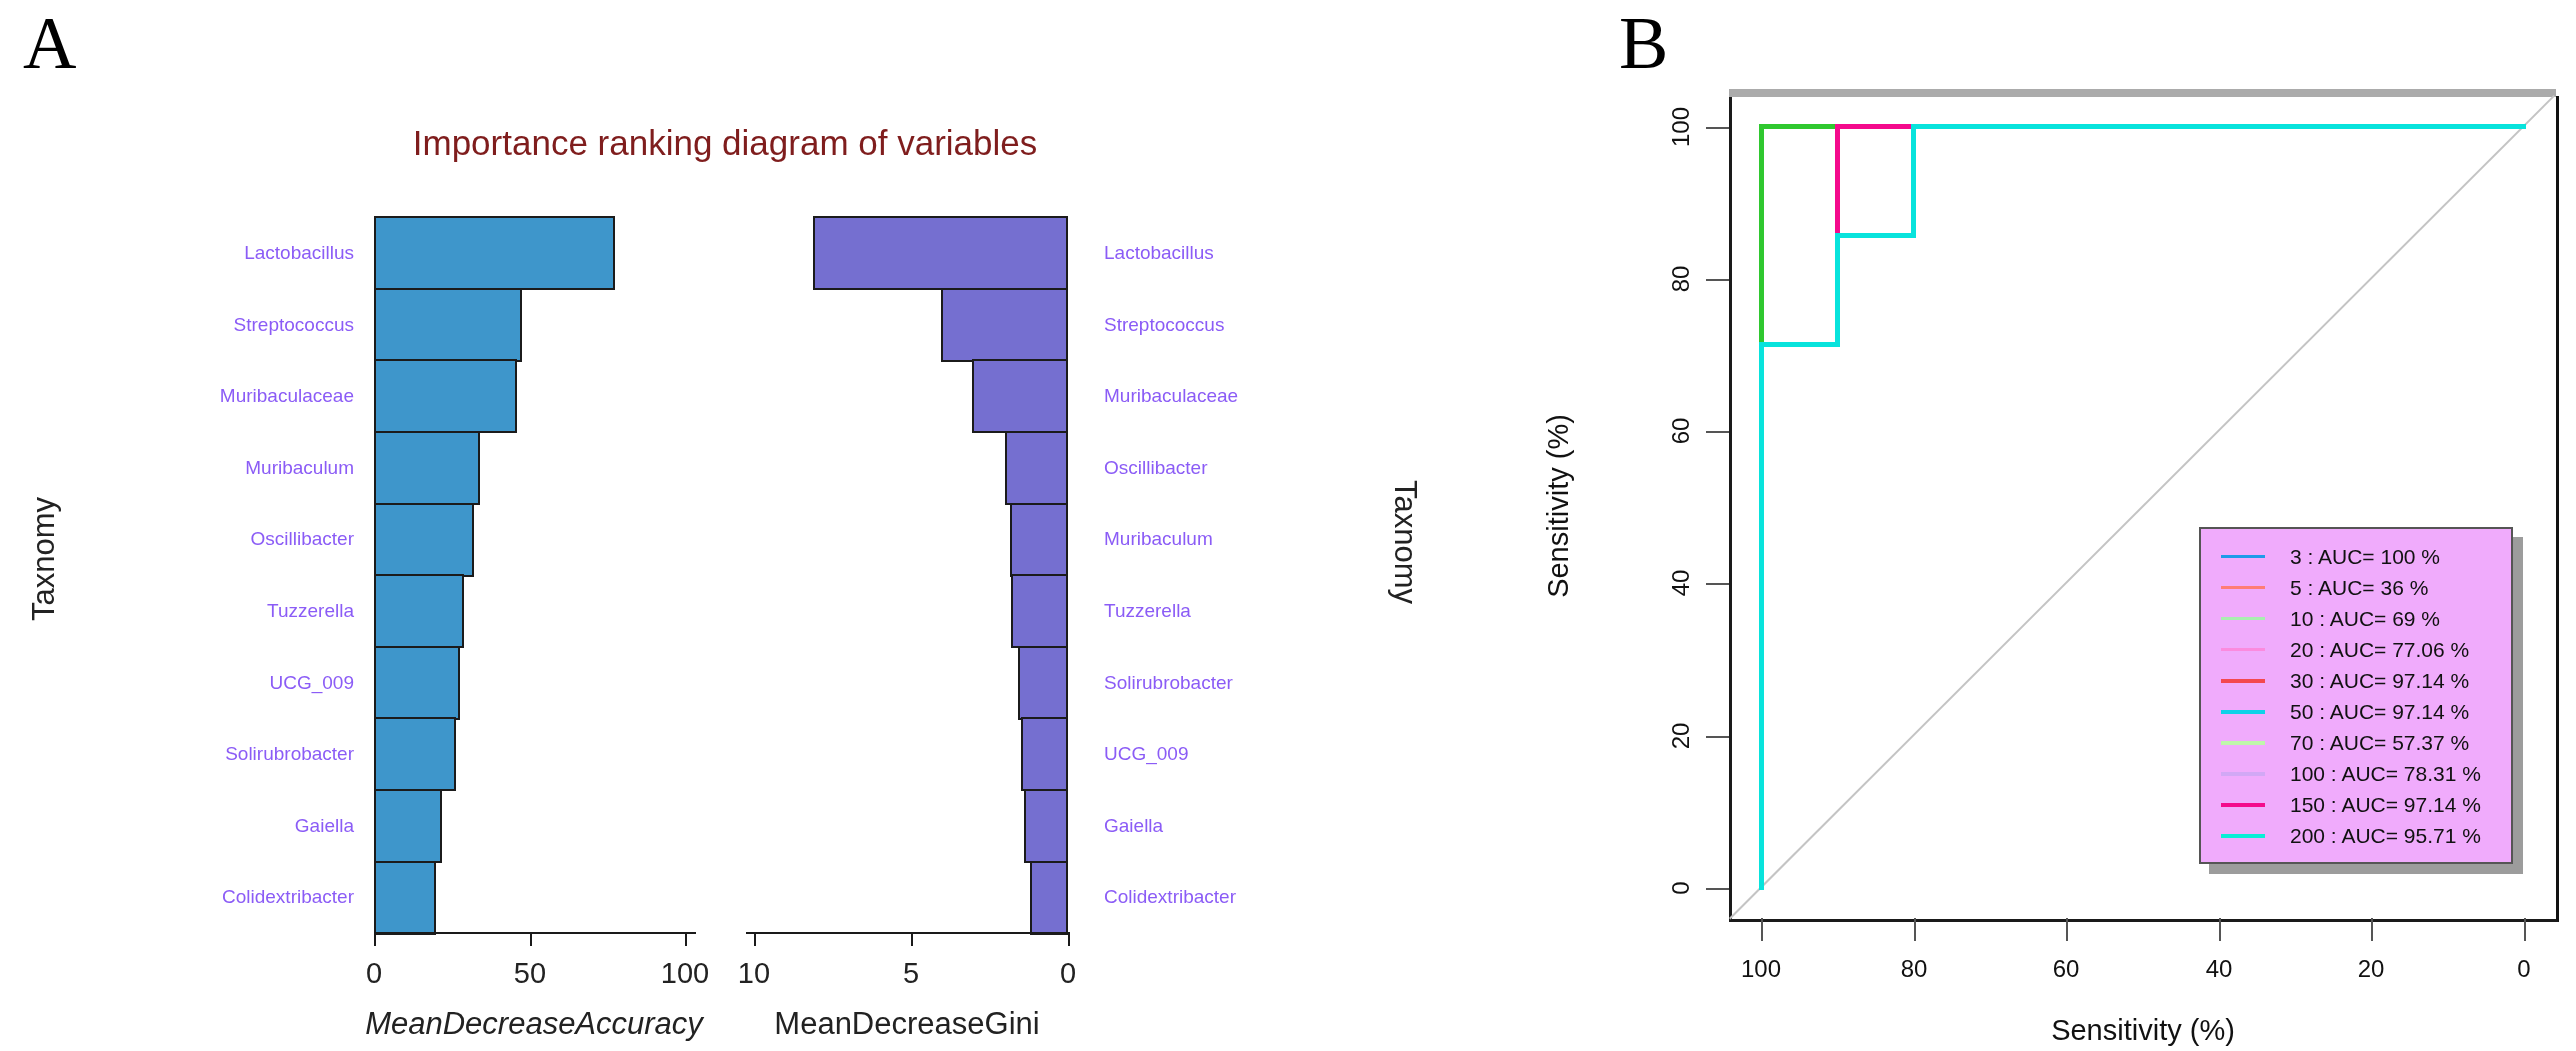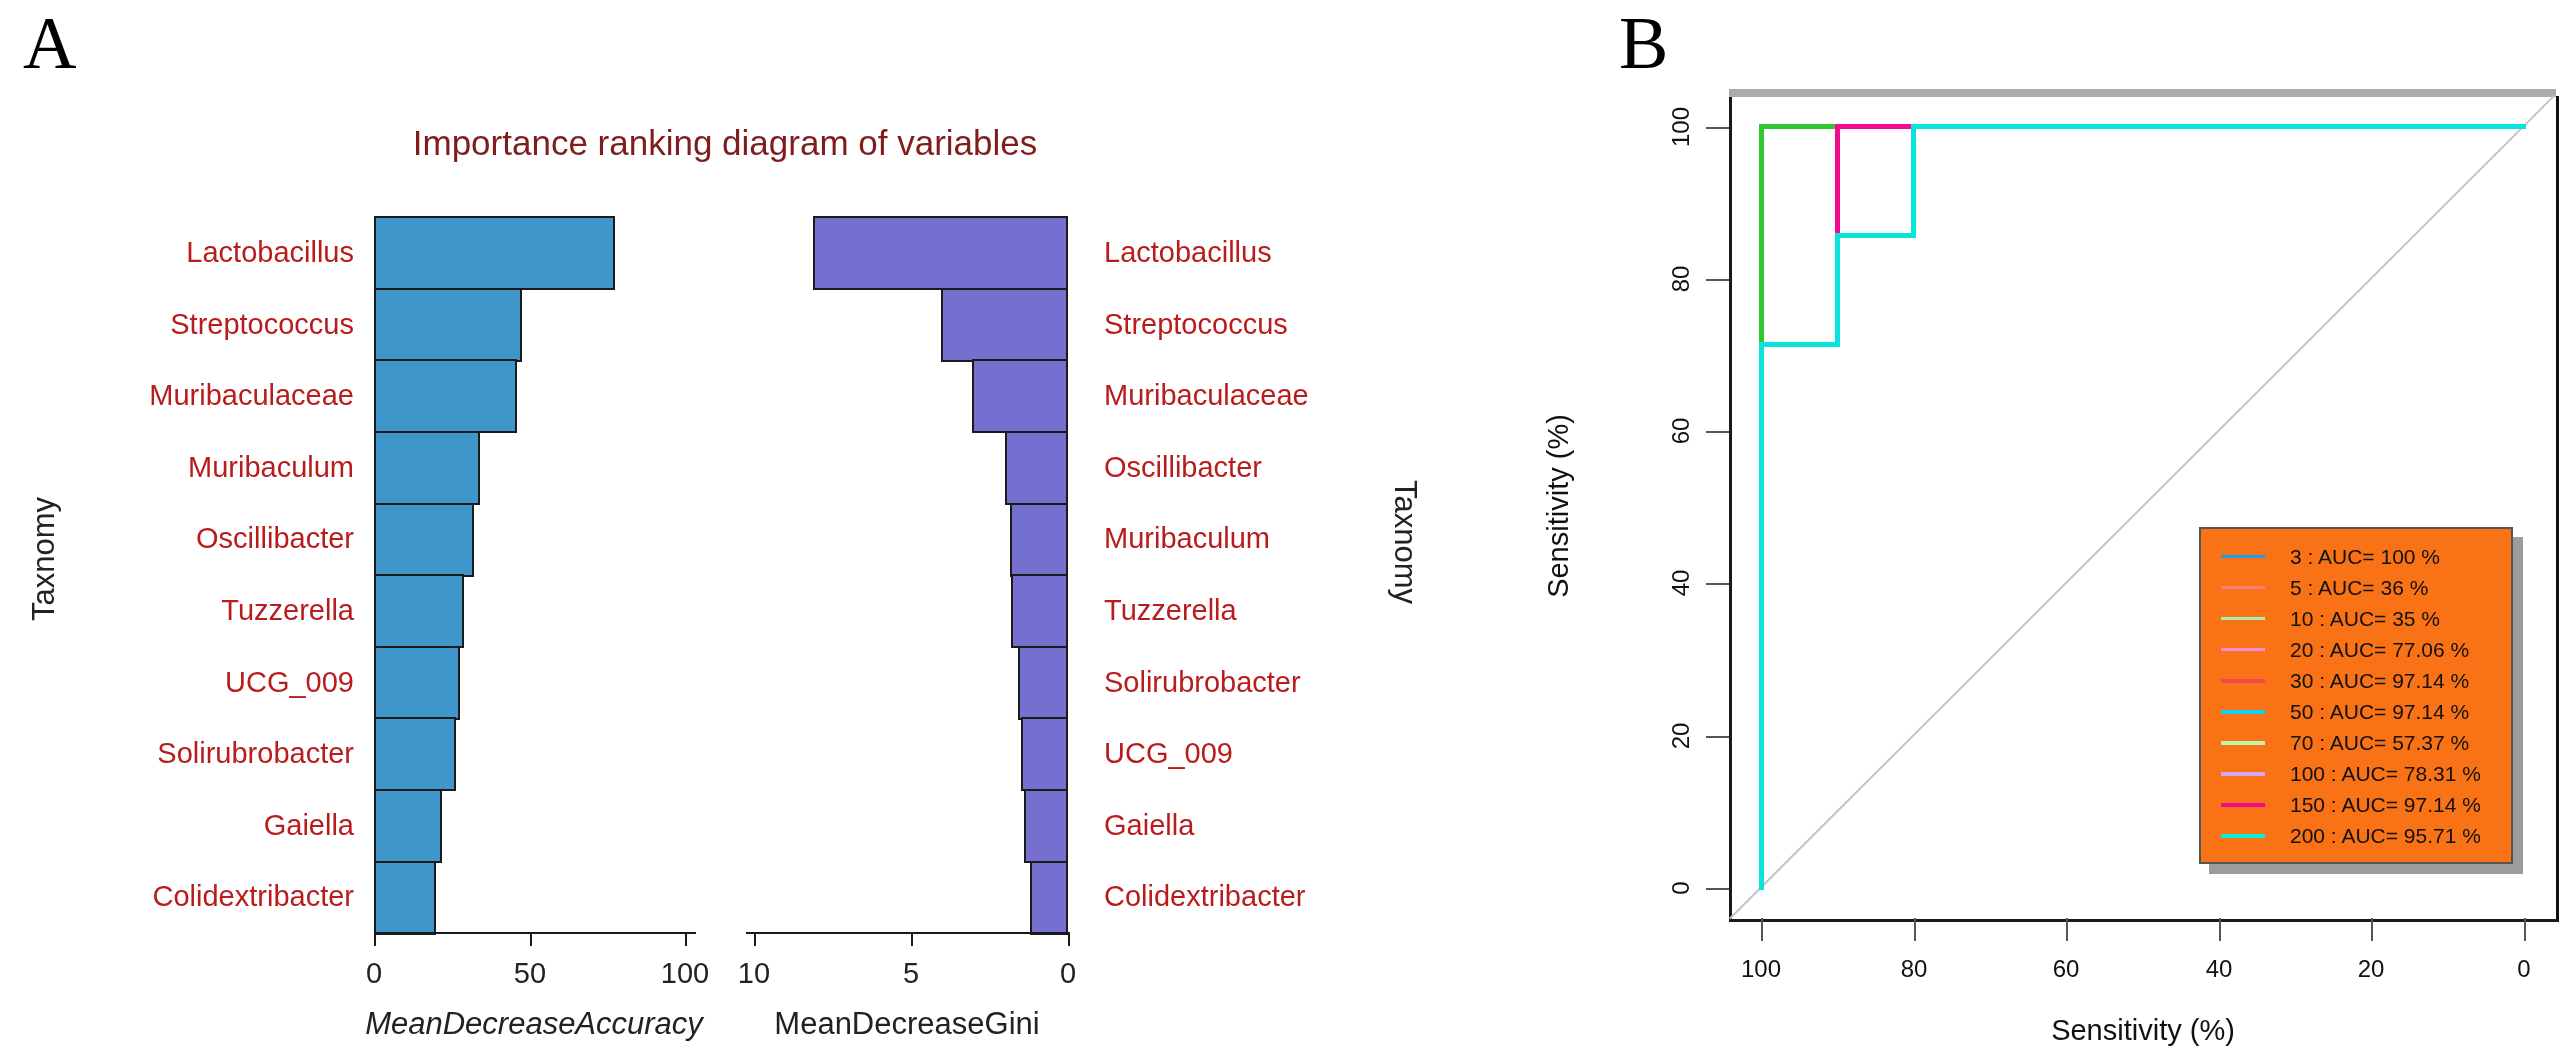--- a/index.html
+++ b/index.html
@@ -1,32 +1,32 @@
 <!DOCTYPE html>
 <html style="font-size:12.3px"><head>
 <meta charset="utf-8">
 <style>
   html,body{margin:0;padding:0;background:#ffffff;}
   body{width:2576px;height:1052px;position:relative;overflow:hidden;
        font-family:"Liberation Sans",sans-serif;color:#3d3d3d;}
   .abs{position:absolute;}
   .panel-letter{font-family:"Liberation Serif",serif;font-size:74px;color:#000;line-height:1;}
   .chart-title{font-size:35px;color:#7f1d1d;white-space:nowrap;transform:translateX(-50%);}
-  .cat-label{font-size:29px;color:#b91c1c;white-space:nowrap;line-height:1;transform:translateY(-50%);}
+  .cat-label{font-size:19px;color:#8b5cf6;white-space:nowrap;line-height:1;transform:translateY(-50%);}
   .axis-line{background:#1a1a1a;}
   .tick{background:#1a1a1a;}
   .tick-label{font-size:29px;color:#222;white-space:nowrap;transform:translateX(-50%);}
   .axis-title{font-size:31px;color:#222;white-space:nowrap;transform:translateX(-50%);}
   .rot-ccw{transform:translate(-50%,-50%) rotate(-90deg);transform-origin:center;}
   .rot-cw{transform:translate(-50%,-50%) rotate(90deg);transform-origin:center;}
   .bar{box-sizing:border-box;border:2.3px solid #1b1b1b;}
   .b-tick-label{font-size:24px;color:#111;white-space:nowrap;transform:translateX(-50%);}
   .b-axis-title{font-size:29px;color:#111;white-space:nowrap;}
   .roc-seg{position:absolute;}
-  .legend-box{box-sizing:border-box;background:#f97316;border:2.3px solid #555;display:flex;
+  .legend-box{box-sizing:border-box;background:#f0abfc;border:2.3px solid #555;display:flex;
               flex-direction:column;justify-content:space-between;padding:15.3px 0 14px 0;text-align:center;}
   .legend-row{display:flex;align-items:center;height:24.5px;}
   .legend-swatch{width:44px;height:3.8px;margin-left:20px;flex:none;}
   .legend-text{margin-left:25px;font-size:21px;color:#111;white-space:nowrap;}
 </style>
 </head>
 <body>
 
 <div class="abs panel-letter" style="left:23px;top:6.1px;">A</div>
 <div class="abs chart-title" style="left:725px;top:123px;">Importance ranking diagram of variables</div>
@@ -180,21 +180,21 @@
     <div class="legend-row">
       <div class="legend-swatch" style="background: rgb(30, 155, 233);"></div>
       <div class="legend-text">3 : AUC= 100 %</div>
     </div>
     <div class="legend-row">
       <div class="legend-swatch" style="background: rgb(255, 125, 117);"></div>
       <div class="legend-text">5 : AUC= 36 %</div>
     </div>
     <div class="legend-row">
       <div class="legend-swatch" style="background: rgb(168, 238, 176);"></div>
-      <div class="legend-text">10 : AUC= 35 %</div>
+      <div class="legend-text">10 : AUC= 69 %</div>
     </div>
     <div class="legend-row">
       <div class="legend-swatch" style="background: rgb(251, 139, 222);"></div>
       <div class="legend-text">20 : AUC= 77.06 %</div>
     </div>
     <div class="legend-row">
       <div class="legend-swatch" style="background: rgb(244, 72, 79);"></div>
       <div class="legend-text">30 : AUC= 97.14 %</div>
     </div>
     <div class="legend-row">

